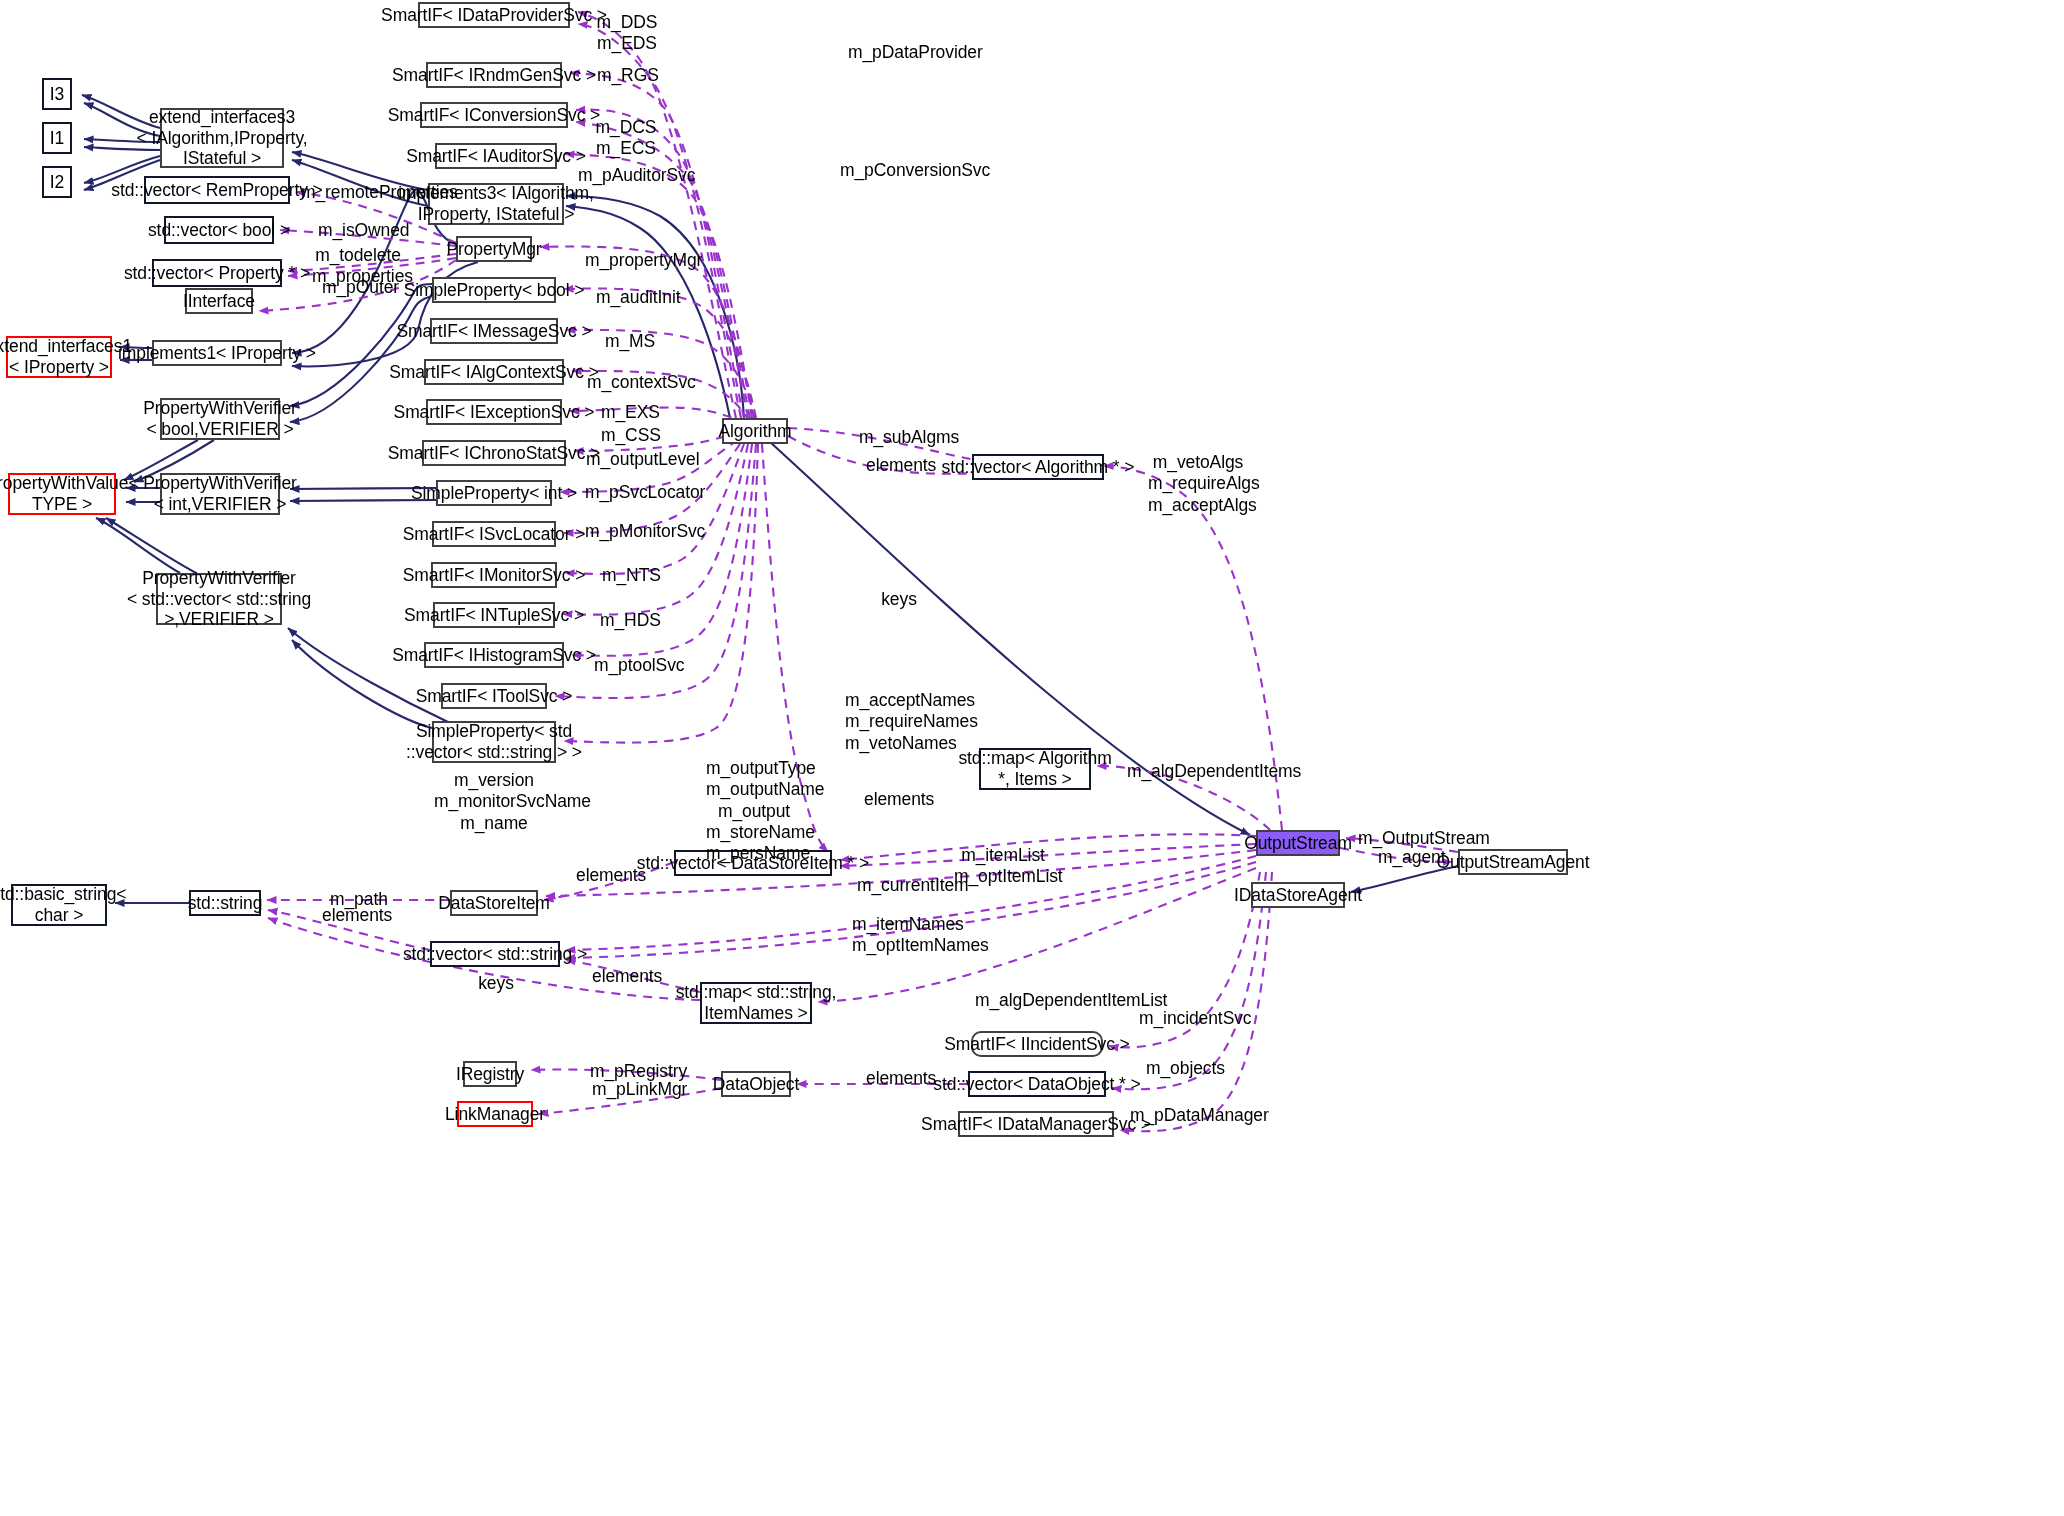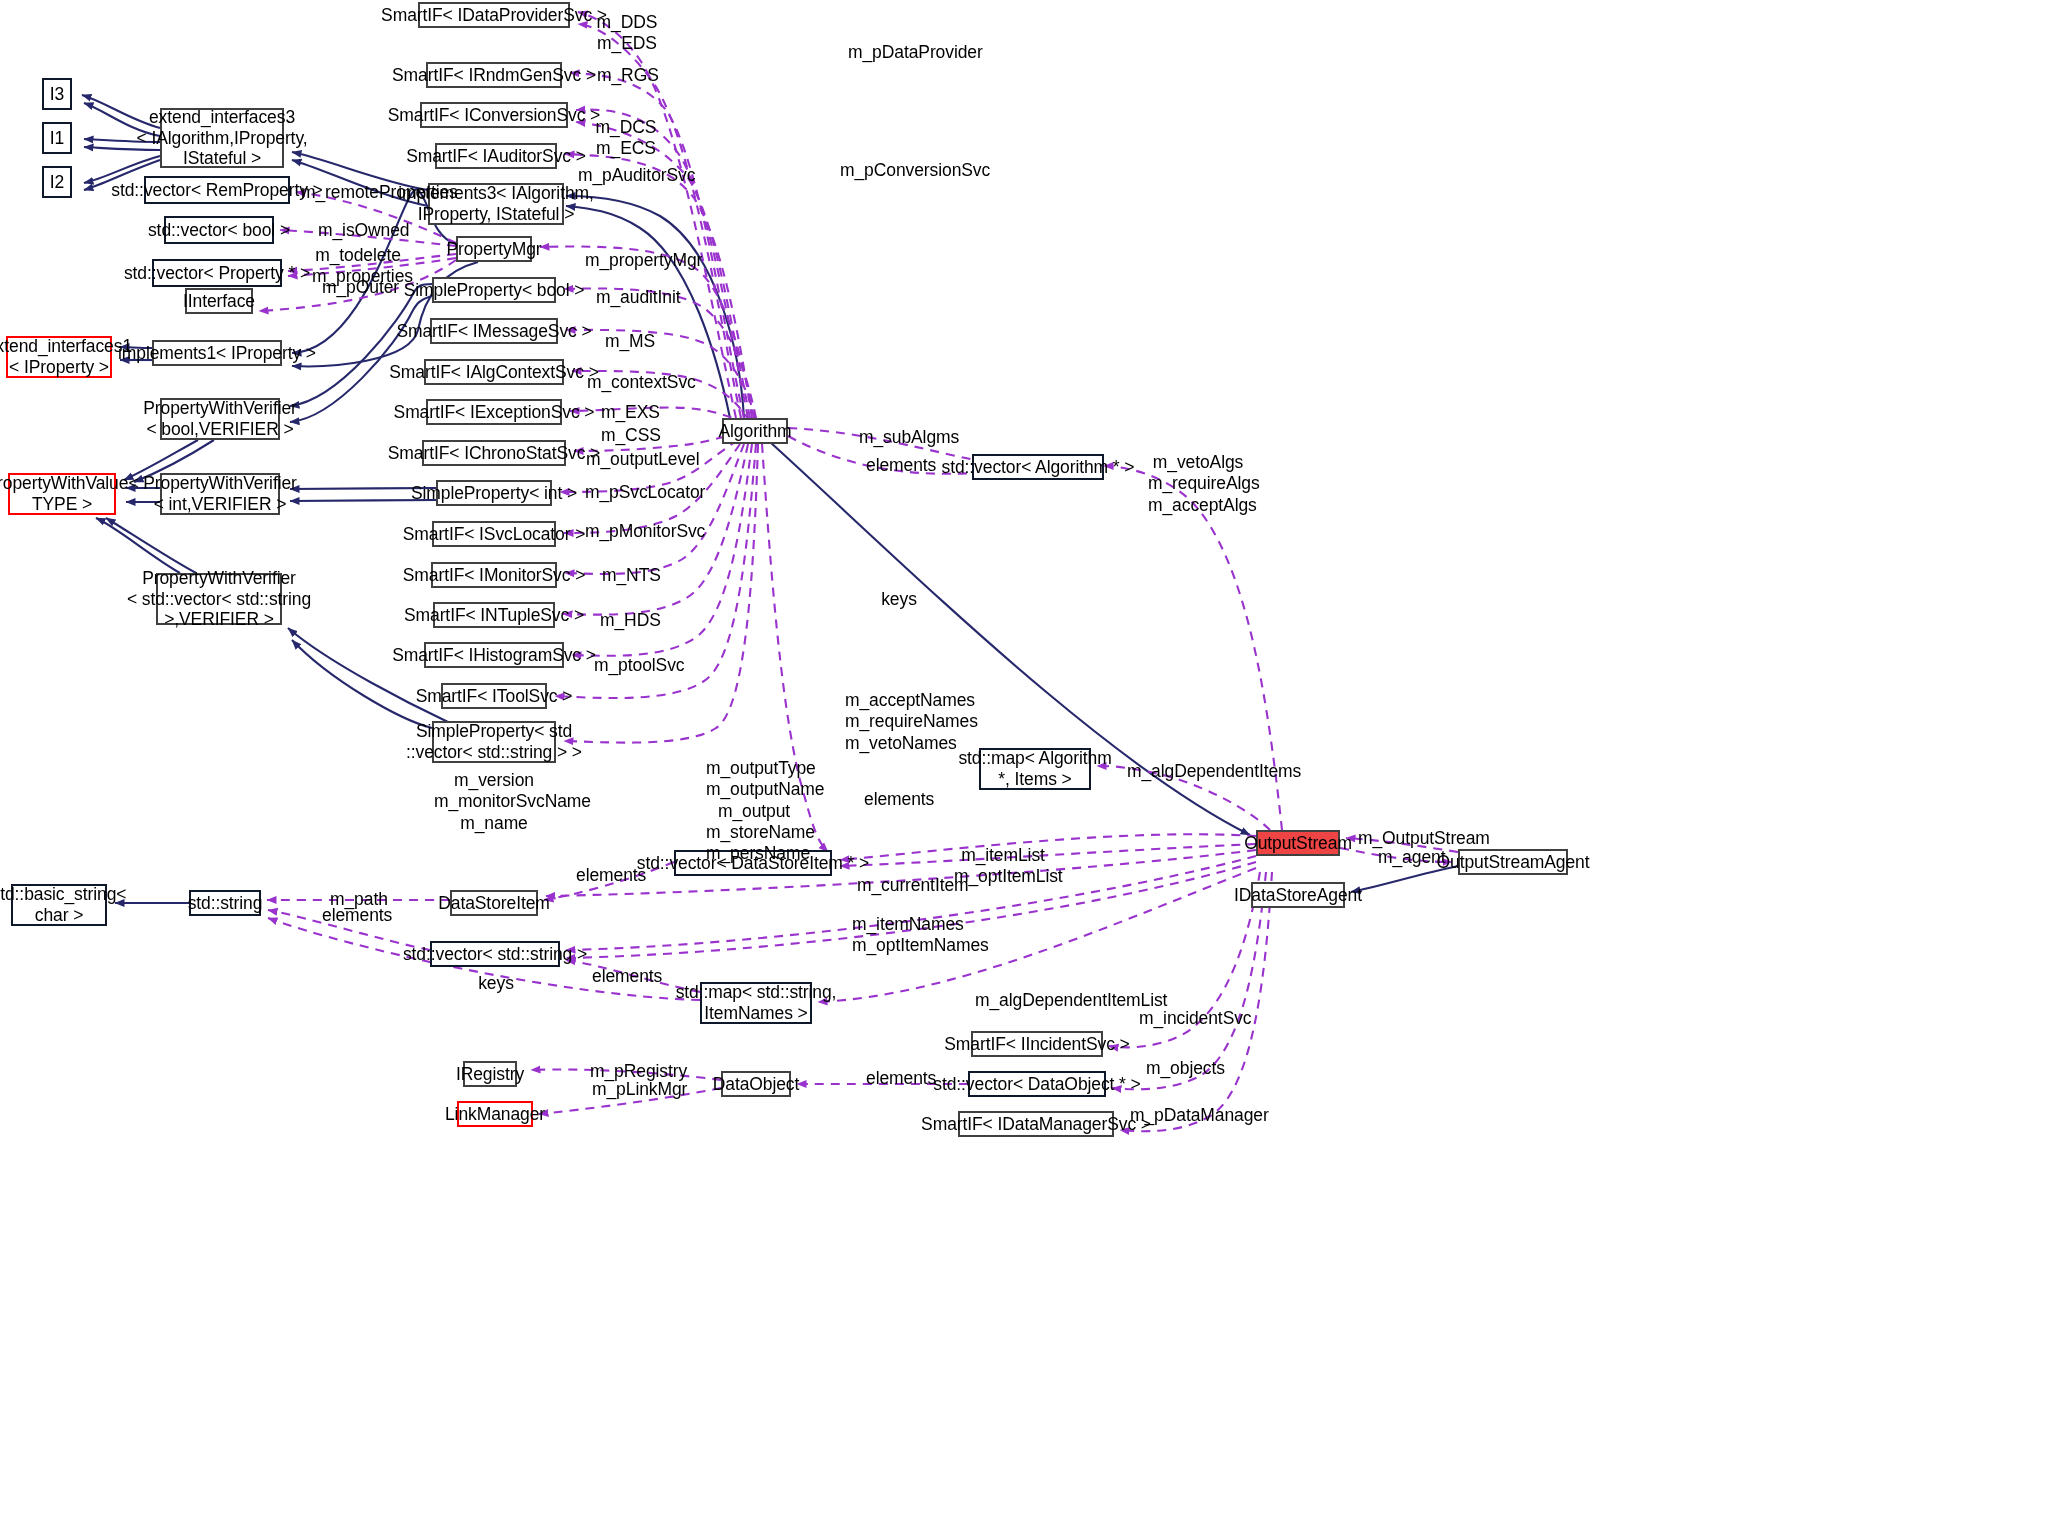--- a/index.html
+++ b/index.html
@@ -32,21 +32,21 @@
     font-size: 17.5px;
     line-height: 1.18;
     color: #000000;
     white-space: pre;
     letter-spacing: -0.1px;
   }
   
   .fr-dark   { border: 2px solid #404040; }
   .fr-light  { border: 2px solid #0f172a; }
   .fr-red    { border: 2px solid #ff0000; }
-  .fill-grey { background: #ef4444; }
+  .fill-grey { background: #8b5cf6; }
 
   .edge-label {
     position: absolute;
     font-size: 17.5px;
     line-height: 1.22;
     color: #000000;
     white-space: pre;
     text-align: center;
     letter-spacing: -0.1px;
     pointer-events: none;
@@ -257,21 +257,21 @@
       <div class="node fr-light" style="left: 979px; top: 748px; width: 112px; height: 42px;"><span>std::map&lt; Algorithm
 *, Items &gt;</span></div>
       <div class="node fr-light" style="left: 674px; top: 850px; width: 158px; height: 26px;"><span>std::vector&lt; DataStoreItem * &gt;</span></div>
       <div class="node fr-dark" style="left: 450px; top: 890px; width: 88px; height: 26px;"><span>DataStoreItem</span></div>
       <div class="node fr-light" style="left: 189px; top: 890px; width: 72px; height: 26px;"><span>std::string</span></div>
       <div class="node fr-light" style="left: 11px; top: 884px; width: 96px; height: 42px;"><span>std::basic_string&lt;
 char &gt;</span></div>
       <div class="node fr-light" style="left: 430px; top: 941px; width: 130px; height: 26px;"><span>std::vector&lt; std::string &gt;</span></div>
       <div class="node fr-light" style="left: 700px; top: 982px; width: 112px; height: 42px;"><span>std::map&lt; std::string,
 ItemNames &gt;</span></div>
-      <div class="node fr-dark" style="left: 971px; top: 1031px; width: 132px; height: 26px;"><span>SmartIF&lt; IIncidentSvc &gt;</span></div>
+      <div class="node fr-dark" style="left: 971px; top: 1031px; width: 132px; height: 26px; border-radius: 10px;"><span>SmartIF&lt; IIncidentSvc &gt;</span></div>
       <div class="node fr-dark" style="left: 463px; top: 1061px; width: 54px; height: 26px;"><span>IRegistry</span></div>
       <div class="node fr-dark" style="left: 721px; top: 1071px; width: 70px; height: 26px;"><span>DataObject</span></div>
       <div class="node fr-light" style="left: 968px; top: 1071px; width: 138px; height: 26px;"><span>std::vector&lt; DataObject * &gt;</span></div>
       <div class="node fr-red" style="left: 457px; top: 1101px; width: 76px; height: 26px;"><span>LinkManager</span></div>
       <div class="node fr-dark" style="left: 958px; top: 1111px; width: 156px; height: 26px;"><span>SmartIF&lt; IDataManagerSvc &gt;</span></div>
       <div class="node fr-dark fill-grey" style="left: 1256px; top: 830px; width: 84px; height: 26px;"><span>OutputStream</span></div>
       <div class="node fr-dark" style="left: 1251px; top: 882px; width: 94px; height: 26px;"><span>IDataStoreAgent</span></div>
       <div class="node fr-dark" style="left: 1458px; top: 849px; width: 110px; height: 26px;"><span>OutputStreamAgent</span></div>
     </div>
   <div id="labels-layer">

